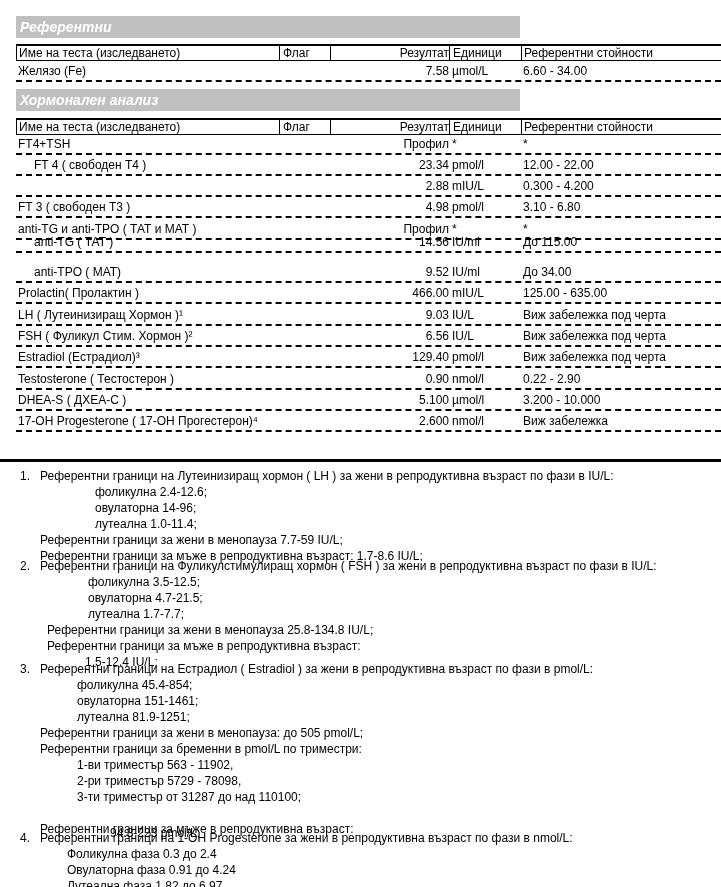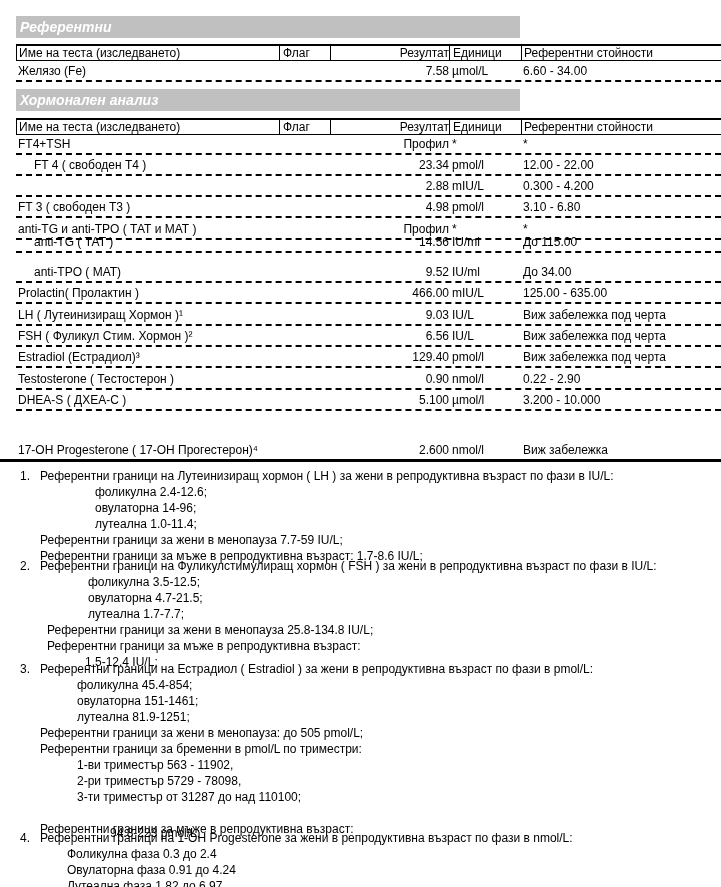--- a/index.html
+++ b/index.html
@@ -150,21 +150,21 @@
   <span class="c c-result">0.90</span>
   <span class="c c-unit">nmol/l</span>
   <span class="c c-ref">0.22 - 2.90</span>
 </div>
 <div class="row" style="top:390px;">
   <span class="c c-name">DHEA-S ( ДХЕА-С )</span>
   <span class="c c-result">5.100</span>
   <span class="c c-unit">µmol/l</span>
   <span class="c c-ref">3.200 - 10.000</span>
 </div>
-<div class="row" style="top:411px;margin-top:29px;">
+<div class="row" style="top:411px;">
   <span class="c c-name">17-OH Progesterone ( 17-OH Прогестерон)⁴</span>
   <span class="c c-result">2.600</span>
   <span class="c c-unit">nmol/l</span>
   <span class="c c-ref">Виж забележка</span>
 </div>
 
 <div class="separator"></div>
 
 <div class="notes">
   <div class="note" style="top:0px;">

